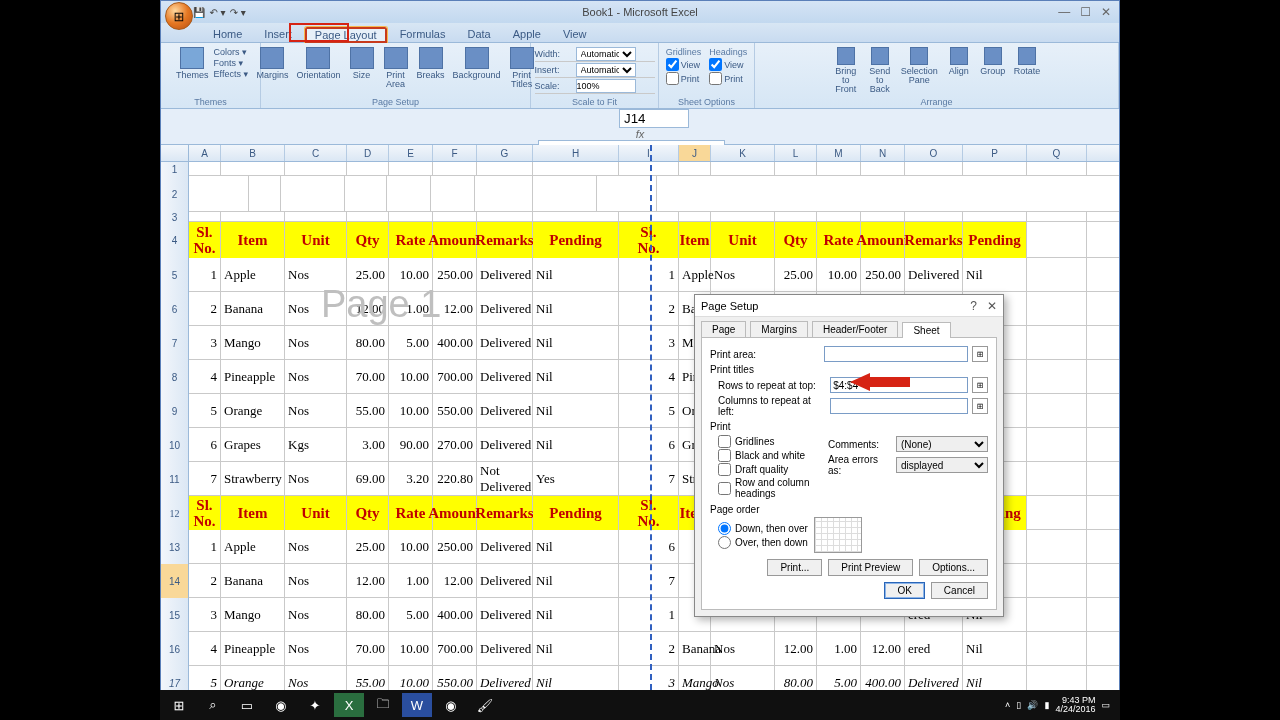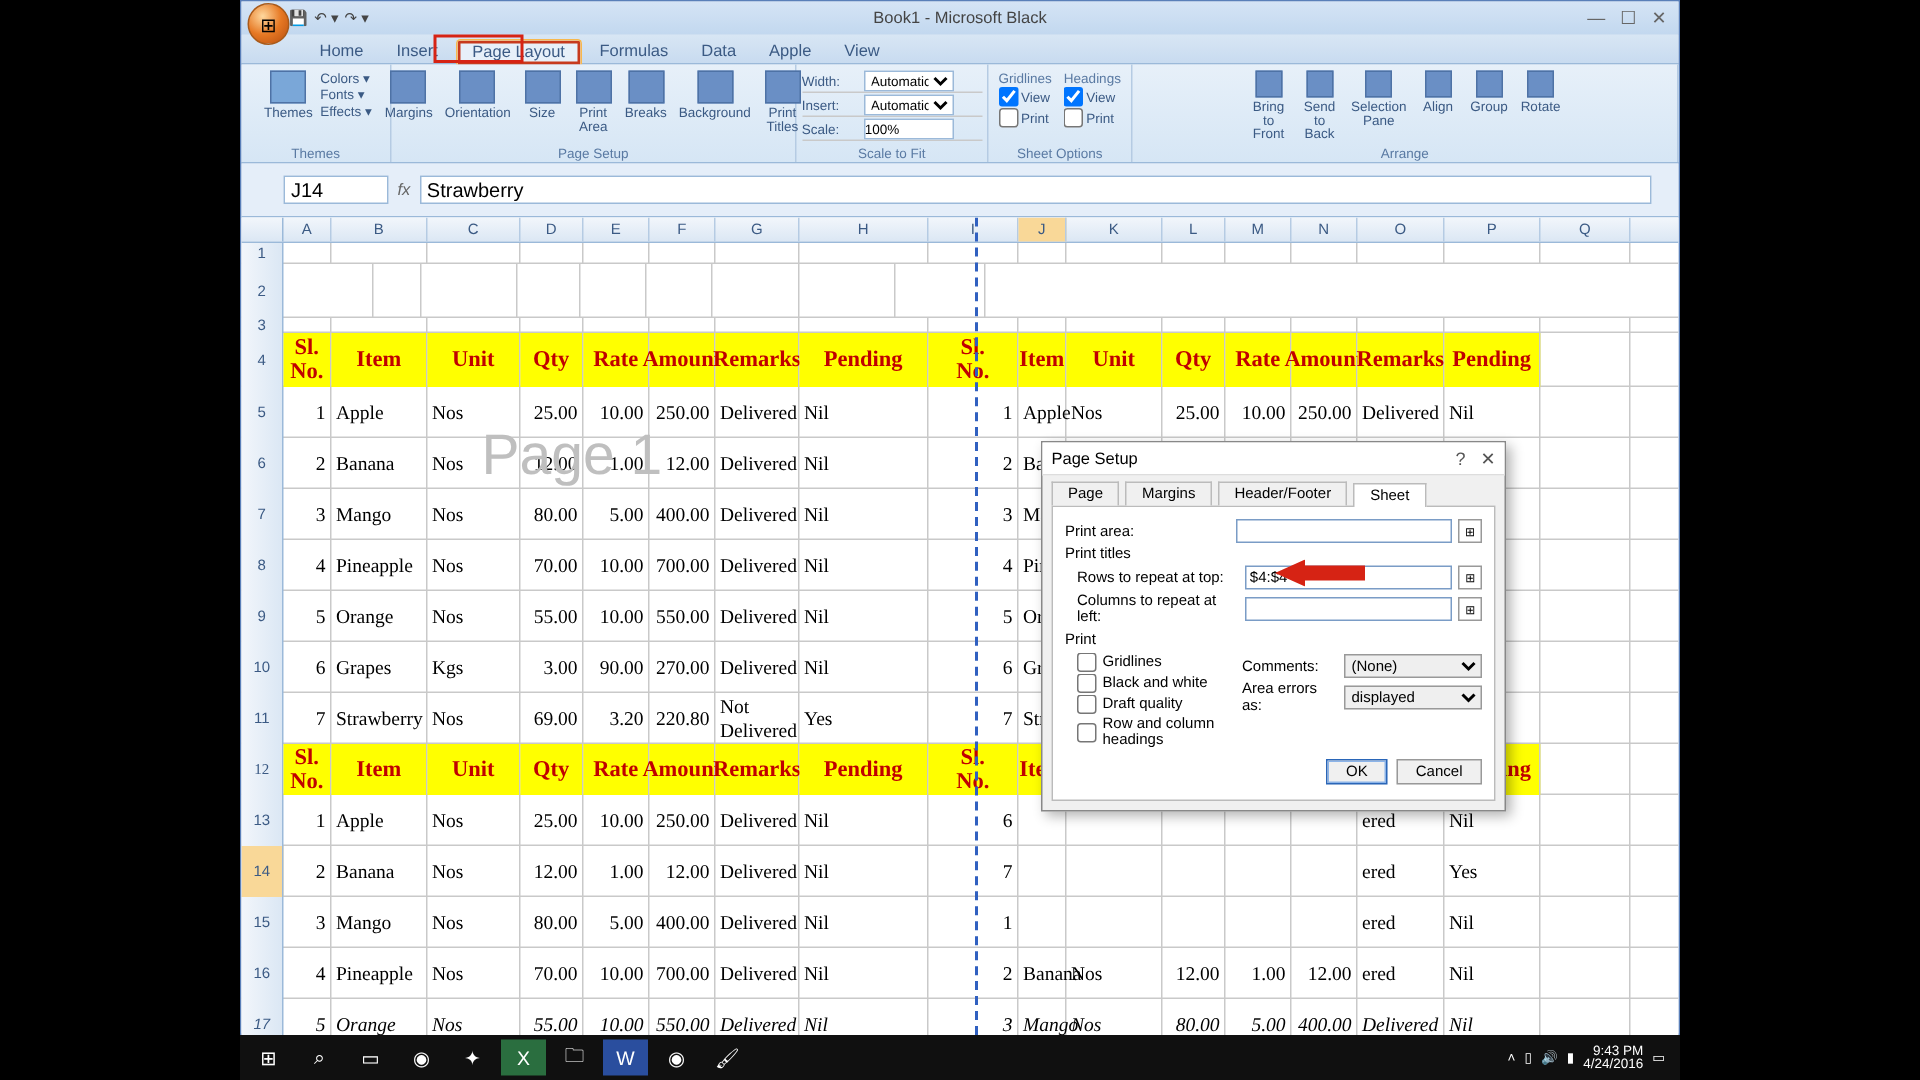--- a/index.html
+++ b/index.html
@@ -25,21 +25,21 @@
 .rbtn span { font-size:9px; text-align:center; line-height:1; }
 .themes-col { display:flex; flex-direction:column; gap:1px; font-size:9px; align-items:flex-start; padding-top:2px; }
 .scalefit { display:flex; flex-direction:column; gap:1px; font-size:9px; padding-top:2px; width:120px; }
 .scalefit .row { display:flex; align-items:center; gap:3px; }
 .scalefit .row label { width:38px; }
 .scalefit select,.scalefit input { font-size:9px; height:14px; width:60px; border:1px solid #9bb9d9; background:#fff; }
 .sheetopts { display:flex; gap:8px; font-size:9px; padding-top:2px; }
 .sheetopts .col { display:flex; flex-direction:column; gap:1px; }
 .sheetopts .col .hdr { color:#5a7aa3; }
 .sheetopts label { display:flex; align-items:center; gap:2px; }
-.namebox-row { height:36px; background:#e5eef9; display:flex; align-items:center; border-bottom:1px solid #9bb9d9; font-size:11px; }
+.namebox-row { height:36px; background:#e5eef9; display:flex; align-items:center; border-bottom:1px solid #9bb9d9; font-size:11px;flex-direction:column; }
 .namebox { width:70px; margin-left:28px; border:1px solid #9bb9d9; background:#fff; padding:1px 4px; }
 .fx { margin:0 6px; font-style:italic; color:#666; }
 .formula { flex:1; border:1px solid #9bb9d9; background:#fff; padding:1px 4px; margin-right:18px; }
 .grid-area { position:relative; background:#fff; height:555px; overflow:hidden; }
 .colhdrs { display:flex; height:17px; background:linear-gradient(#f2f6fb,#dbe7f4); border-bottom:1px solid #9bb9d9; font-size:10px; }
 .colhdrs .corner { width:28px; border-right:1px solid #9bb9d9; }
 .colhdrs .ch { border-right:1px solid #b5cbe3; text-align:center; line-height:17px; color:#3b5a84; }
 .colhdrs .ch.sel { background:#f9d898; }
 .rows { position:relative; }
 .row { display:flex; border-bottom:1px solid #c9c9c9; }
@@ -91,21 +91,21 @@
 <body>
 
 <div class="app">
   <div class="office-btn">⊞</div>
   <div class="titlebar">
     <div class="qat">
       <span>💾</span>
       <span>↶ ▾</span>
       <span>↷ ▾</span>
     </div>
-    <div class="title">Book1 - Microsoft Black</div>
+    <div class="title">Book1 - Microsoft Excel</div>
     <div class="winbtns">
       <span>—</span>
       <span>☐</span>
       <span>✕</span>
     </div>
   </div>
   <div class="page-layout-highlight"></div>
   <div class="tabstrip" id="tabstrip">
       <div class="tab">Home</div>
       <div class="tab">Insert</div>
@@ -691,20 +691,41 @@
               <label style="width:64px">Comments:</label>
               <select><option>(None)</option></select>
             </div>
           <div class="frow" style="margin:2px 0">
               <label style="width:64px">Area errors as:</label>
               <select><option>displayed</option></select>
             </div>
         </div>
       </div>
     </div>
+    <div class="fgroup">
+        <div class="glabel">Page order</div>
+      <div style="display:flex;align-items:center">
+        <div>
+          <div class="chk">
+              <input type="radio" name="po" checked="" style="">
+              <span>Down, then over</span>
+            </div>
+          <div class="chk">
+              <input type="radio" name="po" style="">
+              <span>Over, then down</span>
+            </div>
+        </div>
+        <div class="pgorder-img"></div>
+      </div>
+    </div>
+    <div class="dbtns">
+      <button class="dbtn">Print...</button>
+      <button class="dbtn">Print Preview</button>
+      <button class="dbtn">Options...</button>
+    </div>
     <div class="dbtns">
       <button class="dbtn primary">OK</button>
       <button class="dbtn">Cancel</button>
     </div>
   </div>
 </div>
 
 <div class="arrow">
   <svg viewBox="0 0 60 18">
       <path d="M60 4 L60 14 L20 14 L20 18 L0 9 L20 0 L20 4 Z" fill="#d62314"></path>

